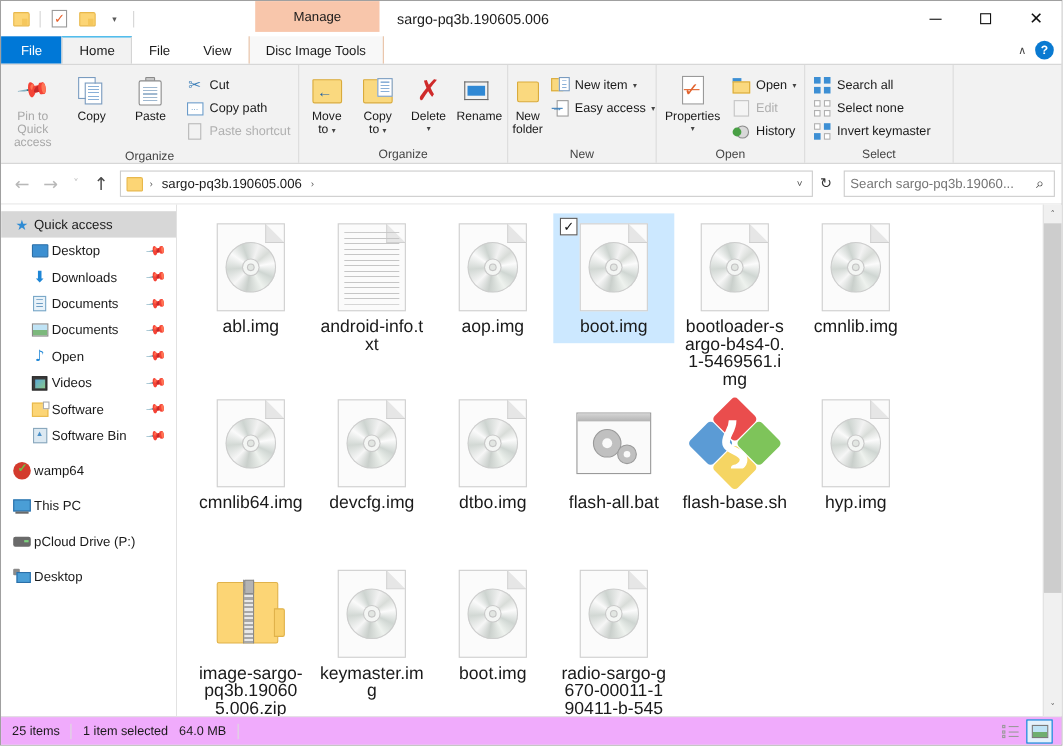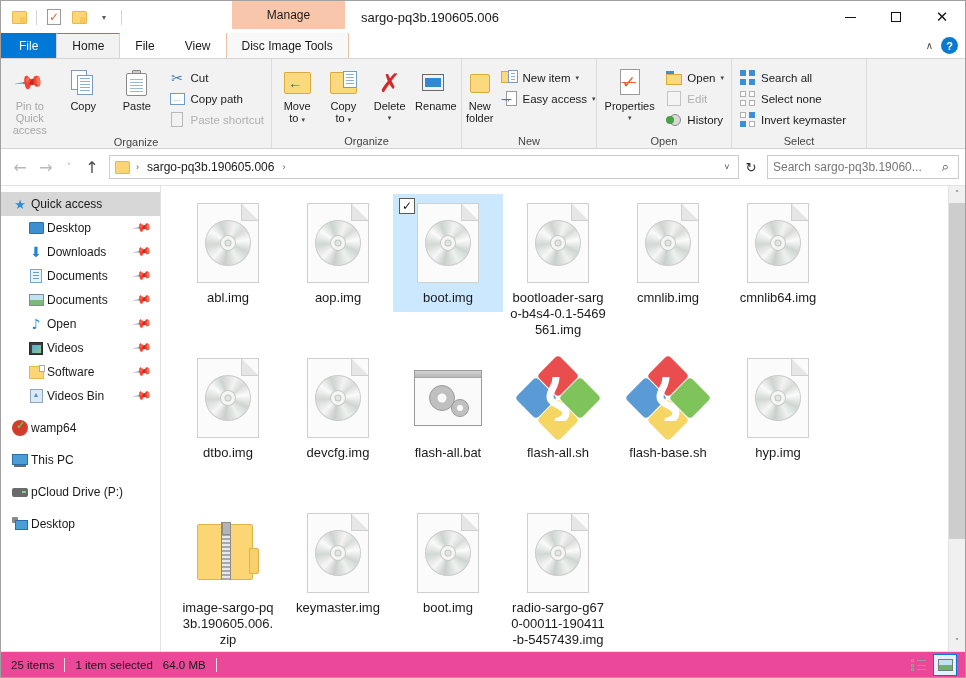--- a/index.html
+++ b/index.html
@@ -402,21 +402,21 @@
     padding-top: 6px;
     position: relative;
   }
   .cell .thumb {
     width: 78px; height: 86px;
     display: flex; align-items: center; justify-content: center;
     position: relative;
   }
   .cell .fname {
     margin-top: 4px; width: 100px;
-    text-align: center; font-size: 13px; color: #1a1a1a;
+    text-align: center; font-size: 16px; color: #1a1a1a;
     line-height: 16px; word-break: break-all;
     padding: 0 2px;
   }
   .cell.selected { background: #cce8ff; align-self: flex-start; height: 118px; min-height: 0; }
   .cell.selected .fname { background: #cce8ff; }
   .cell .chk {
     position: absolute; left: 6px; top: 4px;
     width: 16px; height: 16px; background: #fff;
     border: 1px solid #5a5a5a;
     display: none; align-items: center; justify-content: center;
@@ -540,21 +540,21 @@
   .vscroll .track { flex: 1; position: relative; }
   .vscroll .thumb {
     position: absolute; left: 0; right: 0; top: 0;
     height: 78%; background: #cdcdcd;
   }
 
   
   .statusbar {
     flex: 0 0 26px; height: 26px;
     border-top: 1px solid #e2e2e2;
-    background: #ec4899;
+    background: #f0abfc;
     display: flex; align-items: center;
     font-size: 11.5px; color: #1a1a1a;
     padding-left: 10px;
   }
   .sb-item { padding-right: 10px; }
   .sb-sep { width: 1px; height: 14px; background: #dcdcdc; margin-right: 10px; }
   .sb-right { margin-left: auto; display: flex; align-items: center; gap: 3px; padding-right: 8px; }
   .viewbtn {
     width: 24px; height: 22px;
     display: flex; align-items: center; justify-content: center;
@@ -957,21 +957,21 @@
               <s></s>
             </span>
           </span>
         <span>Software</span>
         <span class="pin2">📌</span>
       </div>
       <div class="navrow indent">
         <span class="nico">
             <span class="ico-bin"></span>
           </span>
-        <span>Videos Bin</span>
+        <span>Software Bin</span>
         <span class="pin2">📌</span>
       </div>
 
       <div class="navgap"></div>
       <div class="navrow">
         <span class="nico">
             <span class="ico-wamp"></span>
           </span>
         <span>wamp64</span>
       </div>
@@ -1015,20 +1015,30 @@
 
             <span class="thumb">
               <span class="sheet">
                   <span class="fold"></span>
                   <span class="disc"></span>
                 </span>
             </span>
             <span class="fname">abl.img</span>
           </div>
 
+          <div class="cell">
+
+            <span class="thumb">
+              <span class="sheet">
+                  <span class="fold"></span>
+                  <span class="txtlines"></span>
+                </span>
+            </span>
+            <span class="fname">android-info.txt</span>
+          </div>
 
           <div class="cell">
 
             <span class="thumb">
               <span class="sheet">
                   <span class="fold"></span>
                   <span class="disc"></span>
                 </span>
             </span>
             <span class="fname">aop.img</span>
@@ -1079,61 +1089,46 @@
           </div>
 
           <div class="cell">
 
             <span class="thumb">
               <span class="sheet">
                   <span class="fold"></span>
                   <span class="disc"></span>
                 </span>
             </span>
-            <span class="fname">dtbo.img</span>
+            <span class="fname">devcfg.img</span>
           </div>
 
           <div class="cell">
 
             <span class="thumb">
               <span class="sheet">
                   <span class="fold"></span>
                   <span class="disc"></span>
                 </span>
             </span>
-            <span class="fname">devcfg.img</span>
+            <span class="fname">dtbo.img</span>
           </div>
 
           <div class="cell">
 
             <span class="thumb">
               <span class="batico">
                   <span class="tbar"></span>
                   <span class="gear g1"></span>
                   <span class="gear g2"></span>
                 </span>
             </span>
             <span class="fname">flash-all.bat</span>
           </div>
 
-          <div class="cell">
-
-            <span class="thumb">
-              <span class="shico">
-                <span class="d red"></span>
-                  <span class="d blue"></span>
-                <span class="d green"></span>
-                  <span class="d yellow"></span>
-                <svg class="hook" viewBox="0 0 24 44">
-                  <path d="M10 0 C10 10, 4 12, 4 20 C4 28, 20 28, 20 36 C20 42, 12 44, 12 44" stroke="#ffffff" stroke-width="7" fill="none" stroke-linecap="round"></path>
-                </svg>
-              </span>
-            </span>
-            <span class="fname">flash-all.sh</span>
-          </div>
 
           <div class="cell">
 
             <span class="thumb">
               <span class="shico">
                 <span class="d red"></span>
                   <span class="d blue"></span>
                 <span class="d green"></span>
                   <span class="d yellow"></span>
                 <svg class="hook" viewBox="0 0 24 44">

